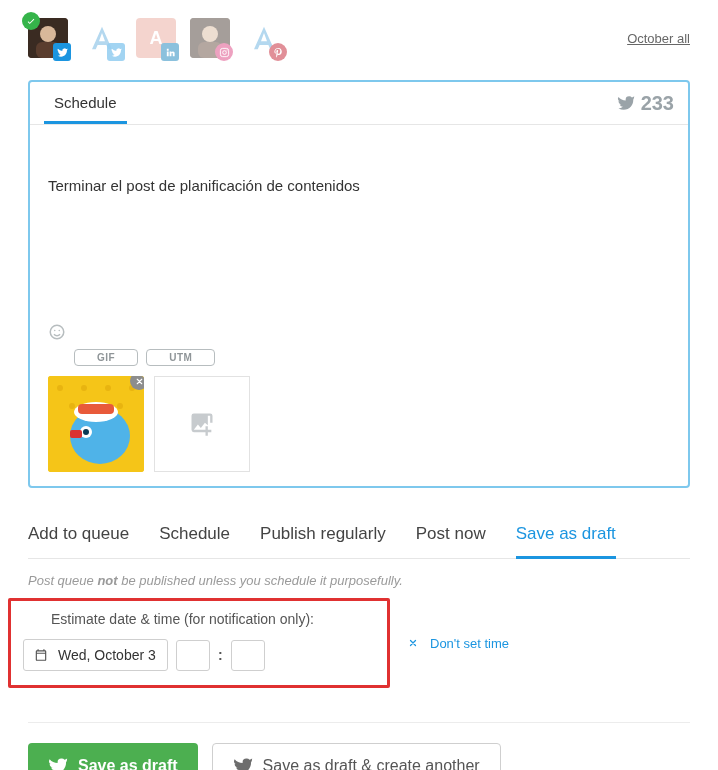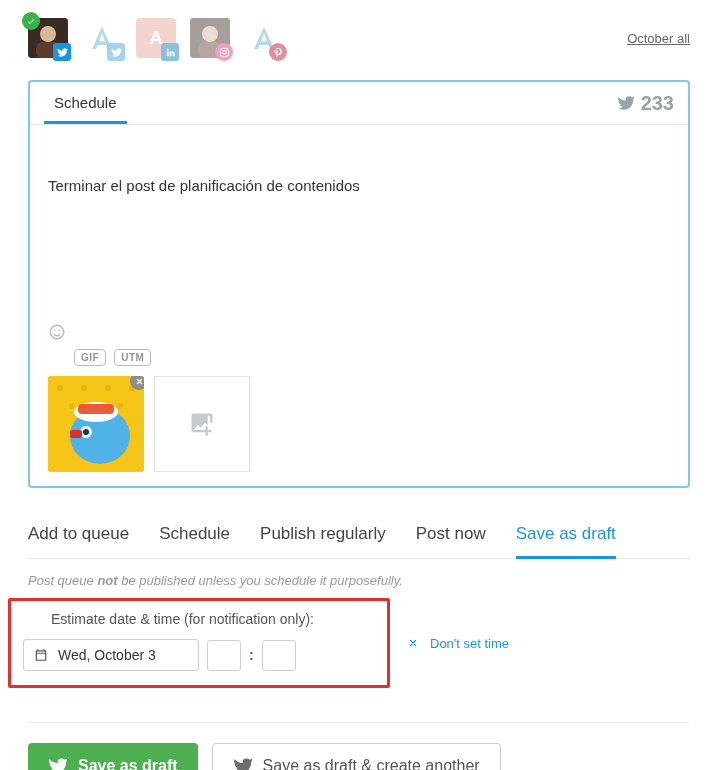--- a/index.html
+++ b/index.html
@@ -31,39 +31,39 @@
 
   .composer { border: 2px solid #7ec8ed; border-radius:4px; background:#fff; padding:0; margin-bottom: 28px;}
   .tabs-row { display:flex; align-items:center; justify-content:space-between; border-bottom:1px solid #e6e6e6; padding: 0 14px; }
   .comp-tab { padding: 12px 10px 10px 10px; color:#333; font-size:15px; border-bottom: 3px solid #1b95e0; cursor:pointer; }
   .char-count { display:flex; align-items:center; gap:6px; color:#9aa3a8; font-size:20px; font-weight:600; }
   .char-count svg { width:18px; height:18px; fill:#9aa3a8; }
   .editor { padding: 16px 18px 14px 18px; }
   .editor-text { color:#333; font-size:15px; min-height: 120px; margin-top: 36px; }
   .tools-row { display:flex; align-items:center; gap:8px; margin-top:4px; }
   .emoji-btn { color:#b7bdbf; cursor:pointer; }
-  .pill { border:1px solid #b7bdbf; color:#8f9598; font-size:10px; font-weight:700; padding:2px 6px; border-radius:4px; cursor:pointer; letter-spacing:.5px;margin-top:48px; }
+  .pill { border:1px solid #b7bdbf; color:#8f9598; font-size:10px; font-weight:700; padding:2px 22px; border-radius:4px; cursor:pointer; letter-spacing:.5px;margin-top:48px; }
   .media-row { display:flex; gap:10px; margin-top:10px; }
   .thumb { position:relative; width:96px; height:96px; border-radius:3px; overflow:hidden; }
   .thumb-bg { width:100%; height:100%; background:#f5c518; display:flex; align-items:center; justify-content:center; }
   .thumb-remove { position:absolute; top:-4px; right:-4px; width:18px; height:18px; background:#8d8d8d; border-radius:50%; display:flex; align-items:center; justify-content:center; cursor:pointer; }
   .thumb-remove svg { width:9px; height:9px; fill:#fff; }
   .add-media { width:96px; height:96px; border:1px solid #e2e2e2; display:flex; align-items:center; justify-content:center; cursor:pointer; }
   .add-media svg { width:28px; height:28px; fill:#c7cbce; }
 
   .pub-tabs { display:flex; gap:30px; border-bottom:1px solid #e6e6e6; margin-bottom:14px; }
   .pub-tab { padding: 8px 0 12px 0; color:#444; font-size:17px; cursor:pointer; }
   .pub-tab.active { color:#1b95e0; border-bottom: 3px solid #1b95e0; margin-bottom:-1px; }
   .hint { color:#9a9a9a; font-style: italic; font-size:13px; margin-bottom: 10px; }
   .hint b { font-weight:700; }
 
   .highlight-box { border:3px solid #e03131; border-radius:2px; padding:10px 12px 14px 12px; margin-left:-20px; width: 382px; position:relative;}
   .est-label { color:#555; font-size:14px; margin-bottom:12px;margin-left:28px; }
   .dt-row { display:flex; align-items:center; gap:8px; }
-  .date-field { display:flex; align-items:center; gap:10px; border:1px solid #cfcfcf; border-radius:3px; padding:7px 10px; width:176px; cursor:pointer; background:#fff;}
+  .date-field { display:flex; align-items:center; gap:10px; border:1px solid #cfcfcf; border-radius:3px; padding:7px 10px; width:145px; cursor:pointer; background:#fff;}
   .date-field svg { width:14px; height:14px; fill:#555; }
   .time-box { border:1px solid #cfcfcf; border-radius:3px; padding:7px 16px; width:29px; text-align:center; background:#fff; }
   .colon { color:#555; font-weight:700; }
   .dont-set { color:#1b95e0; font-size:13px; cursor:pointer; display:flex; align-items:center; gap:12px; margin-left:18px;}
   .dont-set svg { width:10px; height:10px; fill:#1b95e0; }
   .dt-wrap { display:flex; align-items:center; }
 
   .divider { border:none; border-top:1px solid #ececec; margin:34px 0 20px 0; }
   .buttons-row { display:flex; gap:14px; }
   .btn { display:flex; align-items:center; gap:10px; padding: 12px 20px; border-radius:4px; font-size:16px; cursor:pointer; border:none;}

